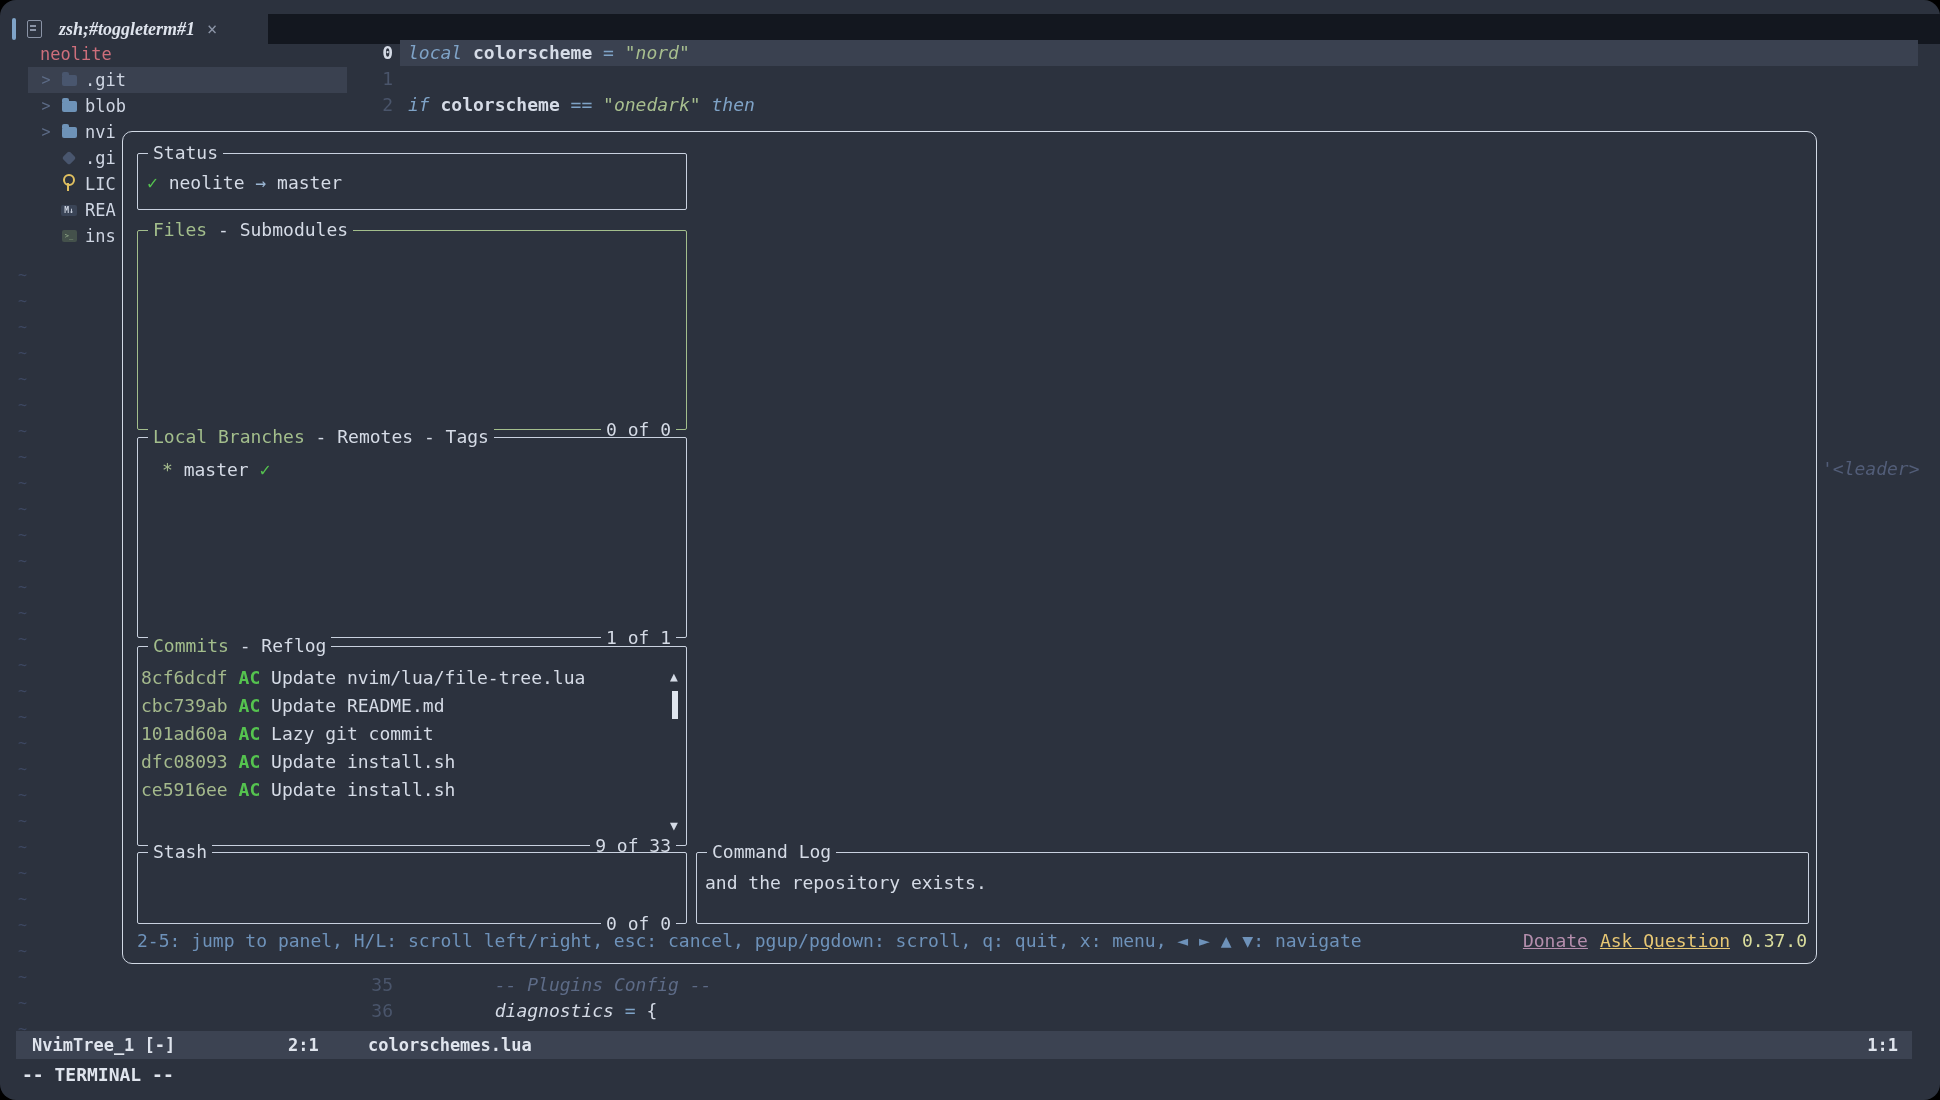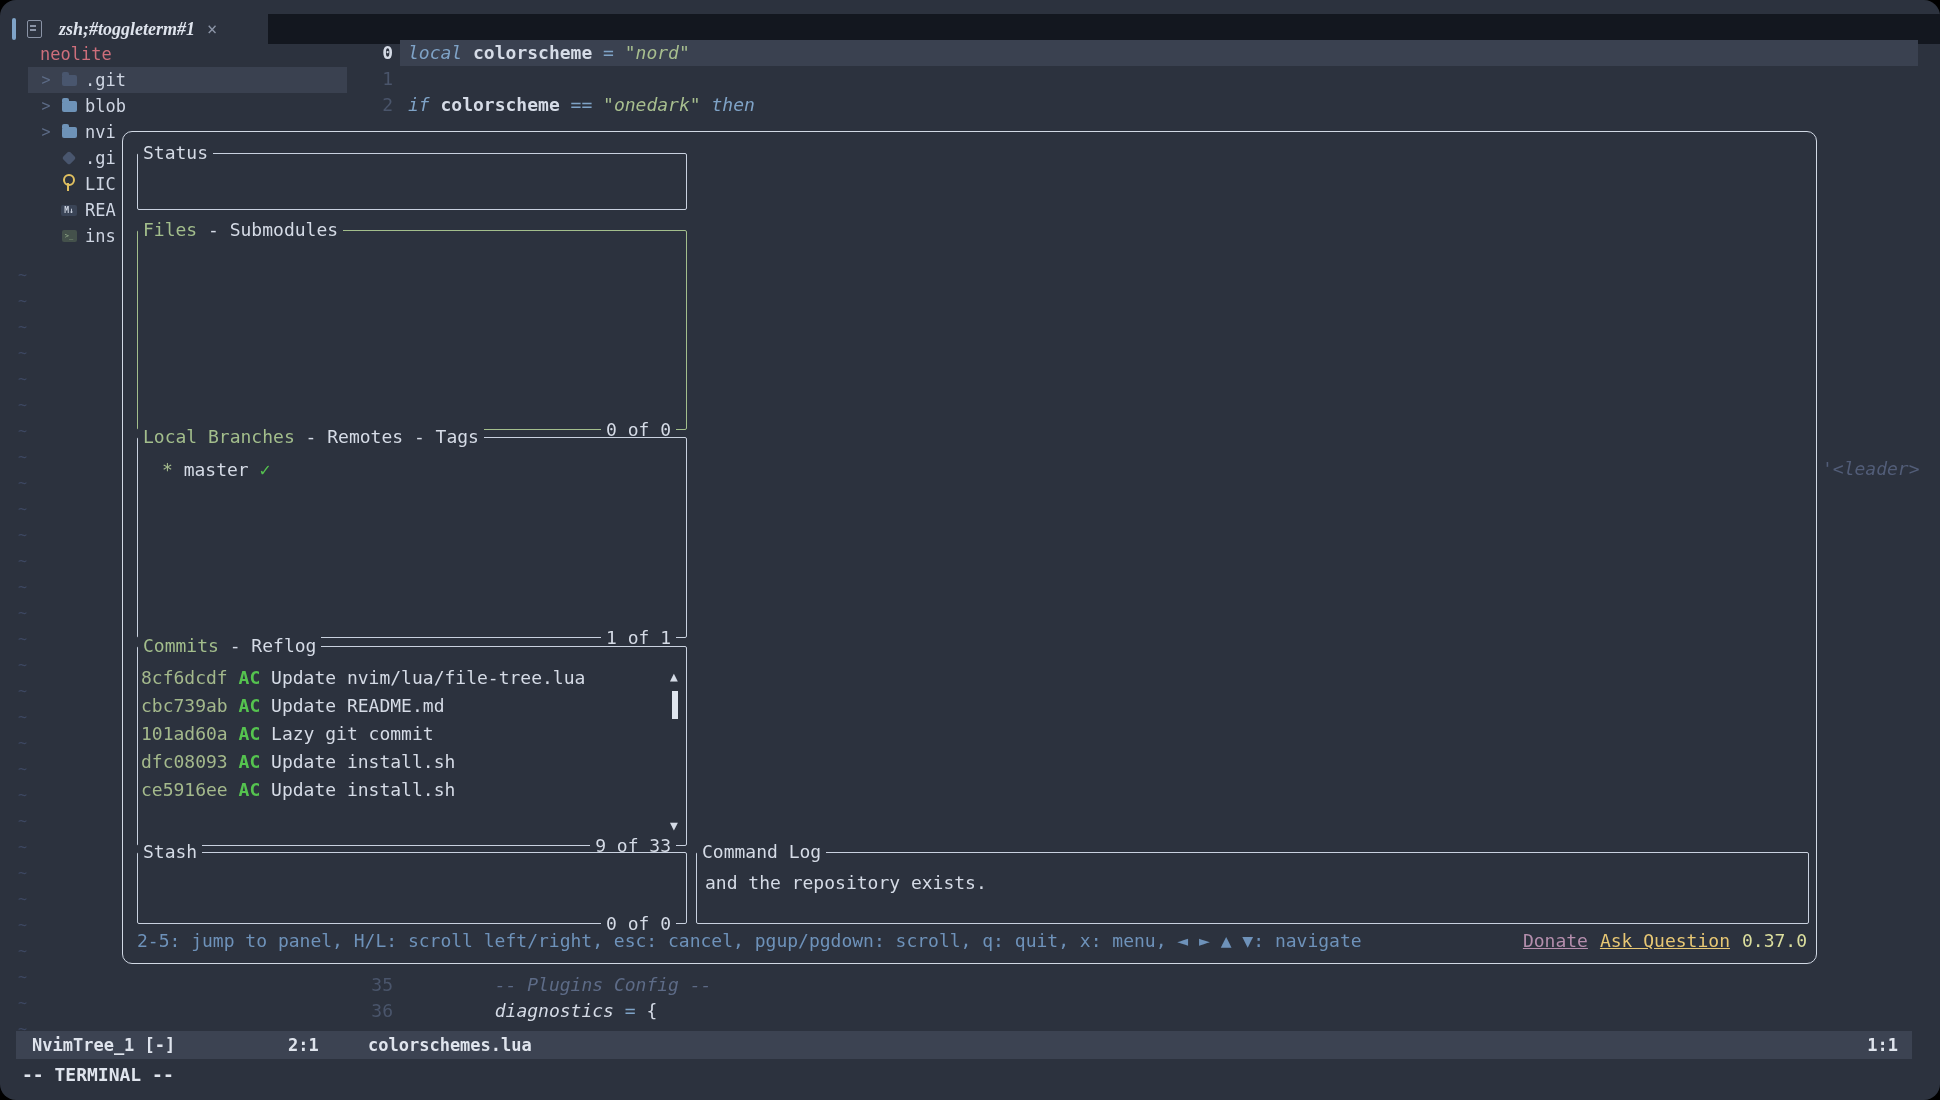--- a/index.html
+++ b/index.html
@@ -43,21 +43,21 @@
   .tok-str{color:#a8bf8f;font-style:italic;}
   .tok-comment{color:#5d6b87;font-style:italic;}
   .tok-var-it{color:#d5dbe6;font-weight:normal;font-style:italic;}
   .tok-plain{color:#d5dbe6;}
 
   
   .lg{position:absolute;left:122px;top:131px;width:1693px;height:831px;background:#2c323e;
       border:1.5px solid #d2d9e5;border-radius:10px;}
   .panel{position:absolute;border:1.5px solid #c9d1df;border-radius:2px;}
   .panel.active{border-color:#a3be8c;}
-  .ptitle{position:absolute;top:-11px;left:0;background:#2c323e;padding:0 5px;white-space:pre;line-height:20px;}
+  .ptitle{position:absolute;top:-11px;left:10px;background:#2c323e;padding:0 5px;white-space:pre;line-height:20px;}
   .t-act{color:#a3be8c;}
   .t-rest{color:#d5dbe6;}
   .pcount{position:absolute;bottom:-11px;right:10px;background:#2c323e;padding:0 5px;white-space:pre;line-height:20px;color:#d5dbe6;}
   .green{color:#55c34f;}
   .palegreen{color:#a8bf8f;}
   .arrow-blue{color:#9bb6d3;}
   .lg-row{white-space:pre;line-height:26px;}
   .commit-row{white-space:pre;line-height:28px;}
   .commit-hash{color:#a4b98c;}
   .commit-tag{color:#55c34f;font-weight:bold;}
@@ -187,20 +187,21 @@
   <div id="code-top">
       <div class="code-line" style="top: 40px;"><span class="lnum cur">0</span><span class="tok-kw">local </span><span class="tok-var">colorscheme </span><span class="tok-op">= </span><span class="tok-str">"nord"</span></div>
       <div class="code-line" style="top: 66px;"><span class="lnum">1</span></div>
       <div class="code-line" style="top: 92px;"><span class="lnum">2</span><span class="tok-kw">if </span><span class="tok-var">colorscheme </span><span class="tok-op">== </span><span class="tok-str">"onedark" </span><span class="tok-kw">then</span></div>
     </div>
 
   <div class="lg">
 
     <div class="panel" style="left:14px;top:21px;width:548px;height:55px;">
       <span class="ptitle"><span class="t-rest">Status</span></span>
+      <div class="lg-row" style="padding:16px 0 0 9px;"><span class="green">✓</span><span> </span><span>neolite</span><span class="arrow-blue"> → </span><span>master</span></div>
     </div>
 
     <div class="panel active" style="left:14px;top:98px;width:548px;height:198px;">
       <span class="ptitle"><span class="t-act">Files</span><span class="t-rest"> - Submodules</span></span>
       <span class="pcount">0 of 0</span>
     </div>
 
     <div class="panel" style="left:14px;top:305px;width:548px;height:199px;">
       <span class="ptitle"><span class="t-act">Local Branches</span><span class="t-rest"> - Remotes - Tags</span></span>
       <div class="lg-row" style="padding:19px 0 0 24px;"><span class="palegreen">*</span><span> </span><span>master</span><span class="green"> ✓</span></div>

